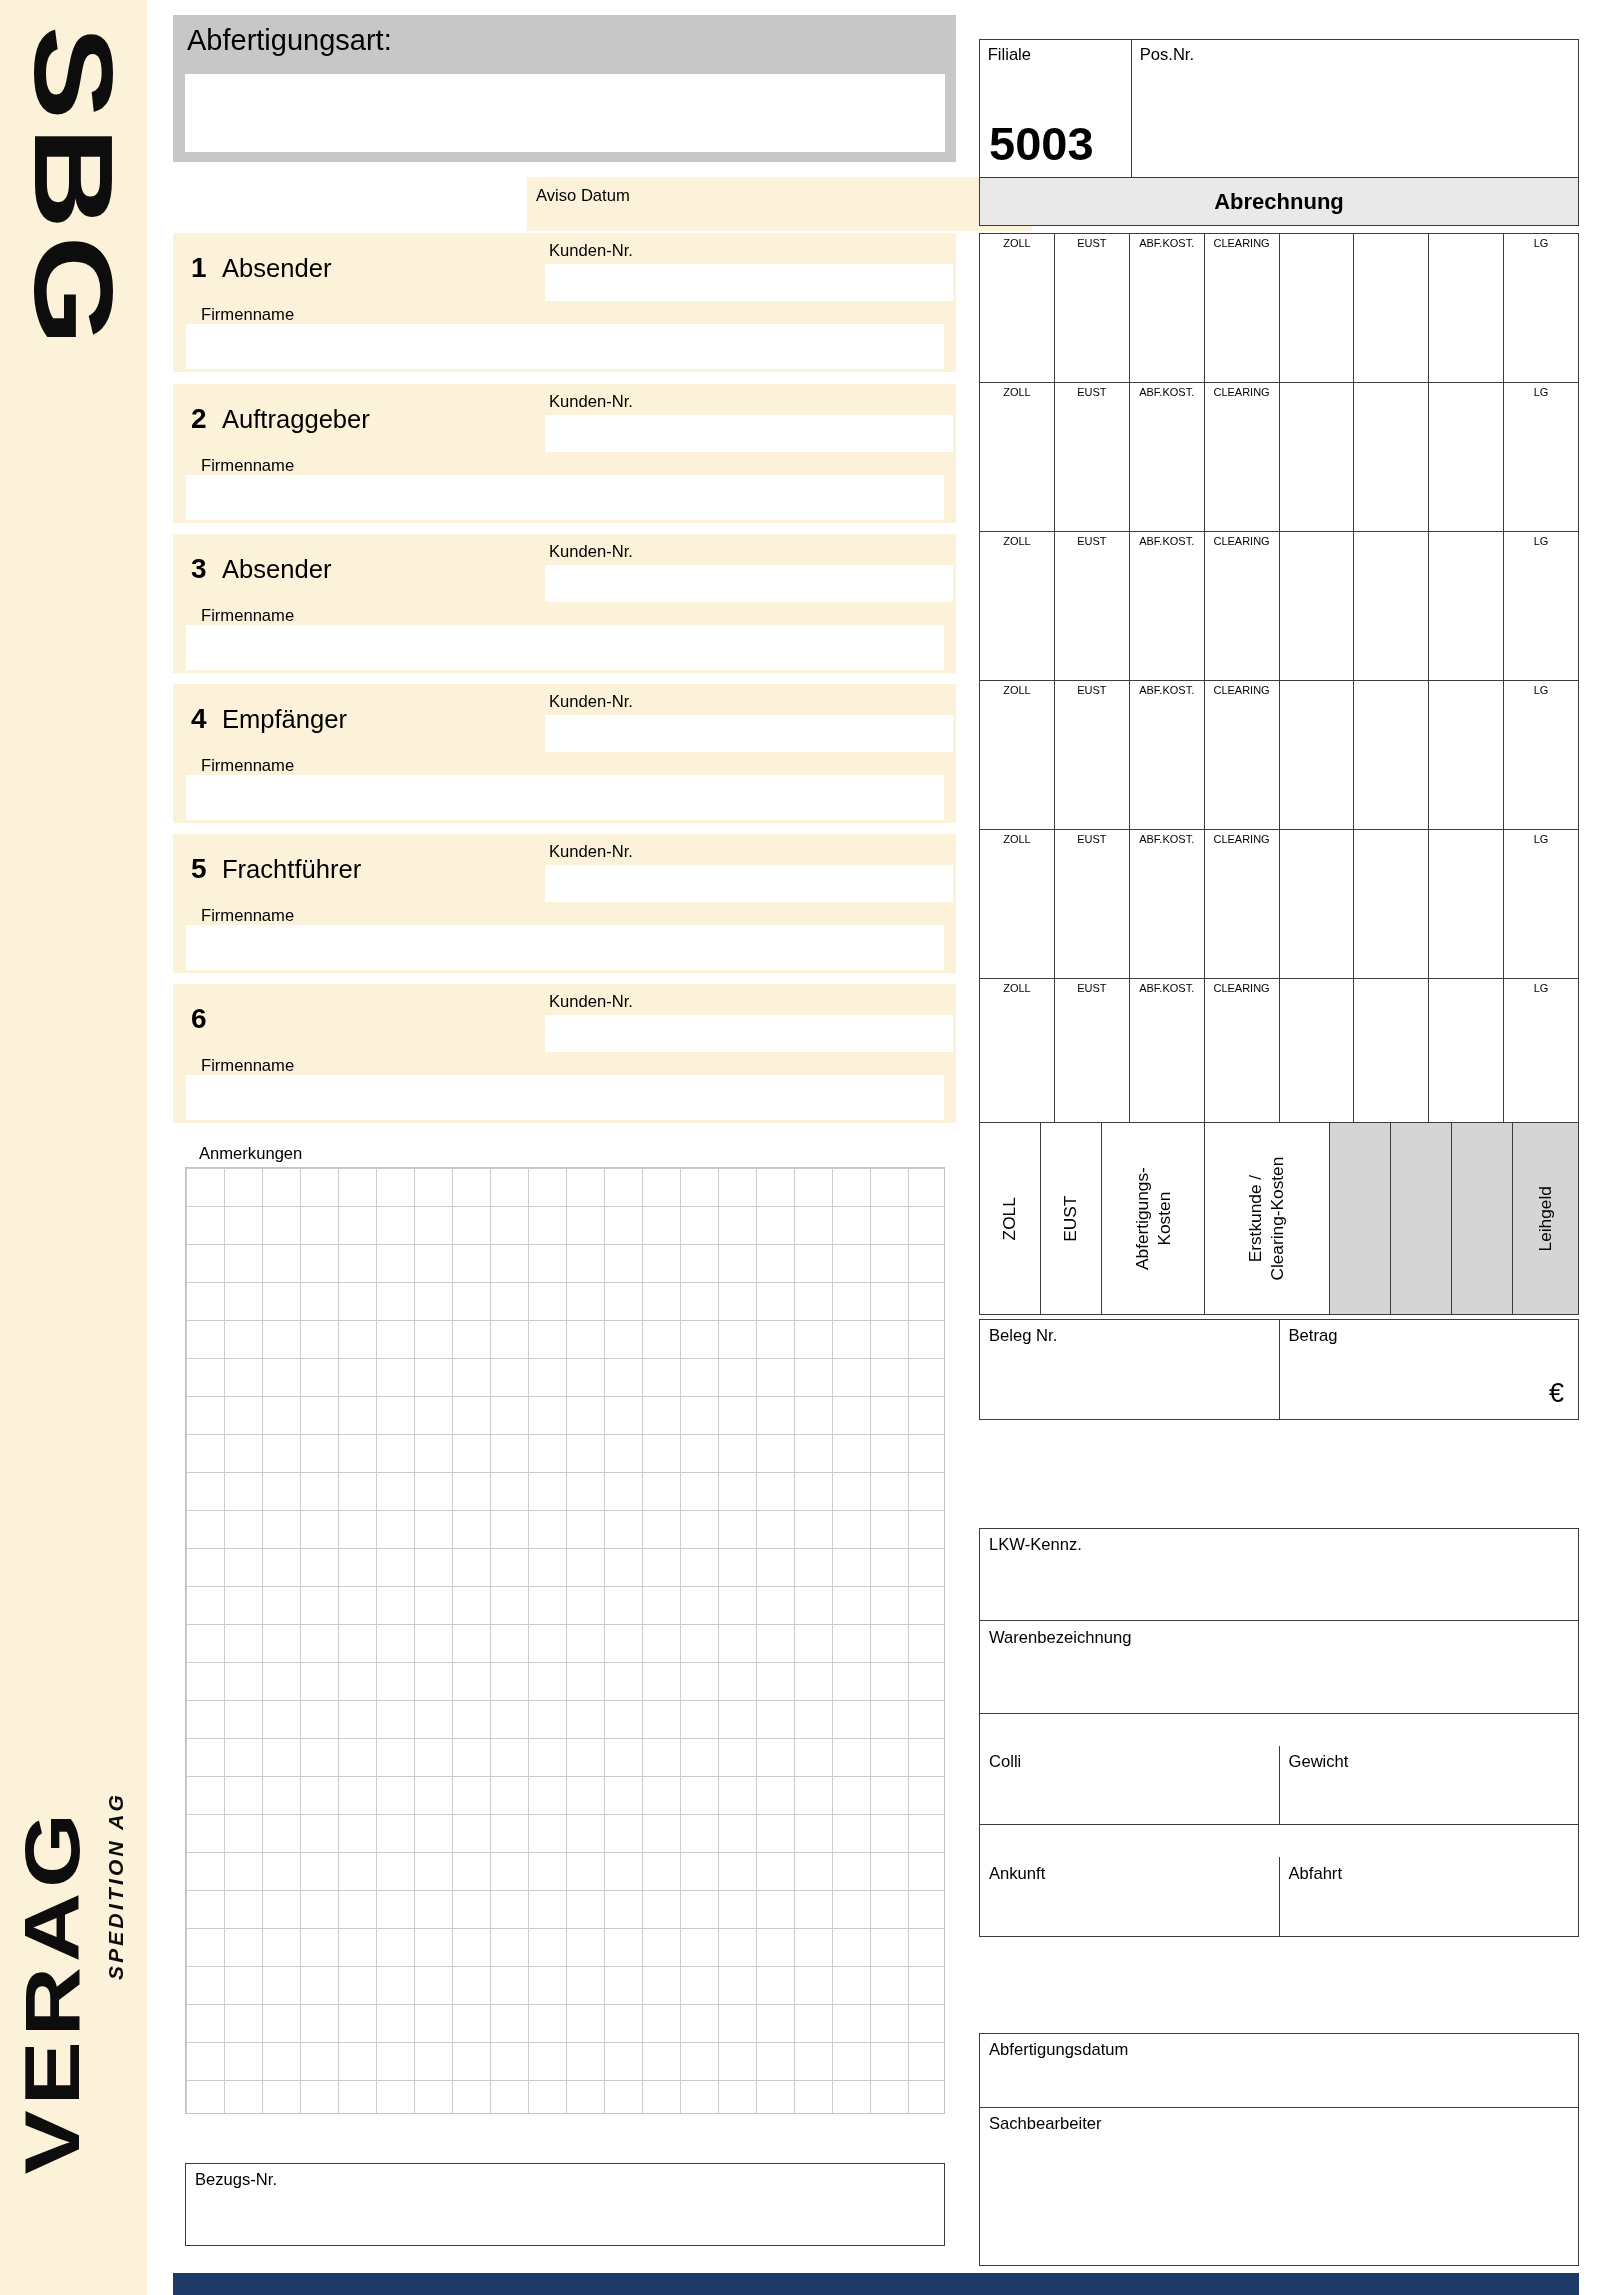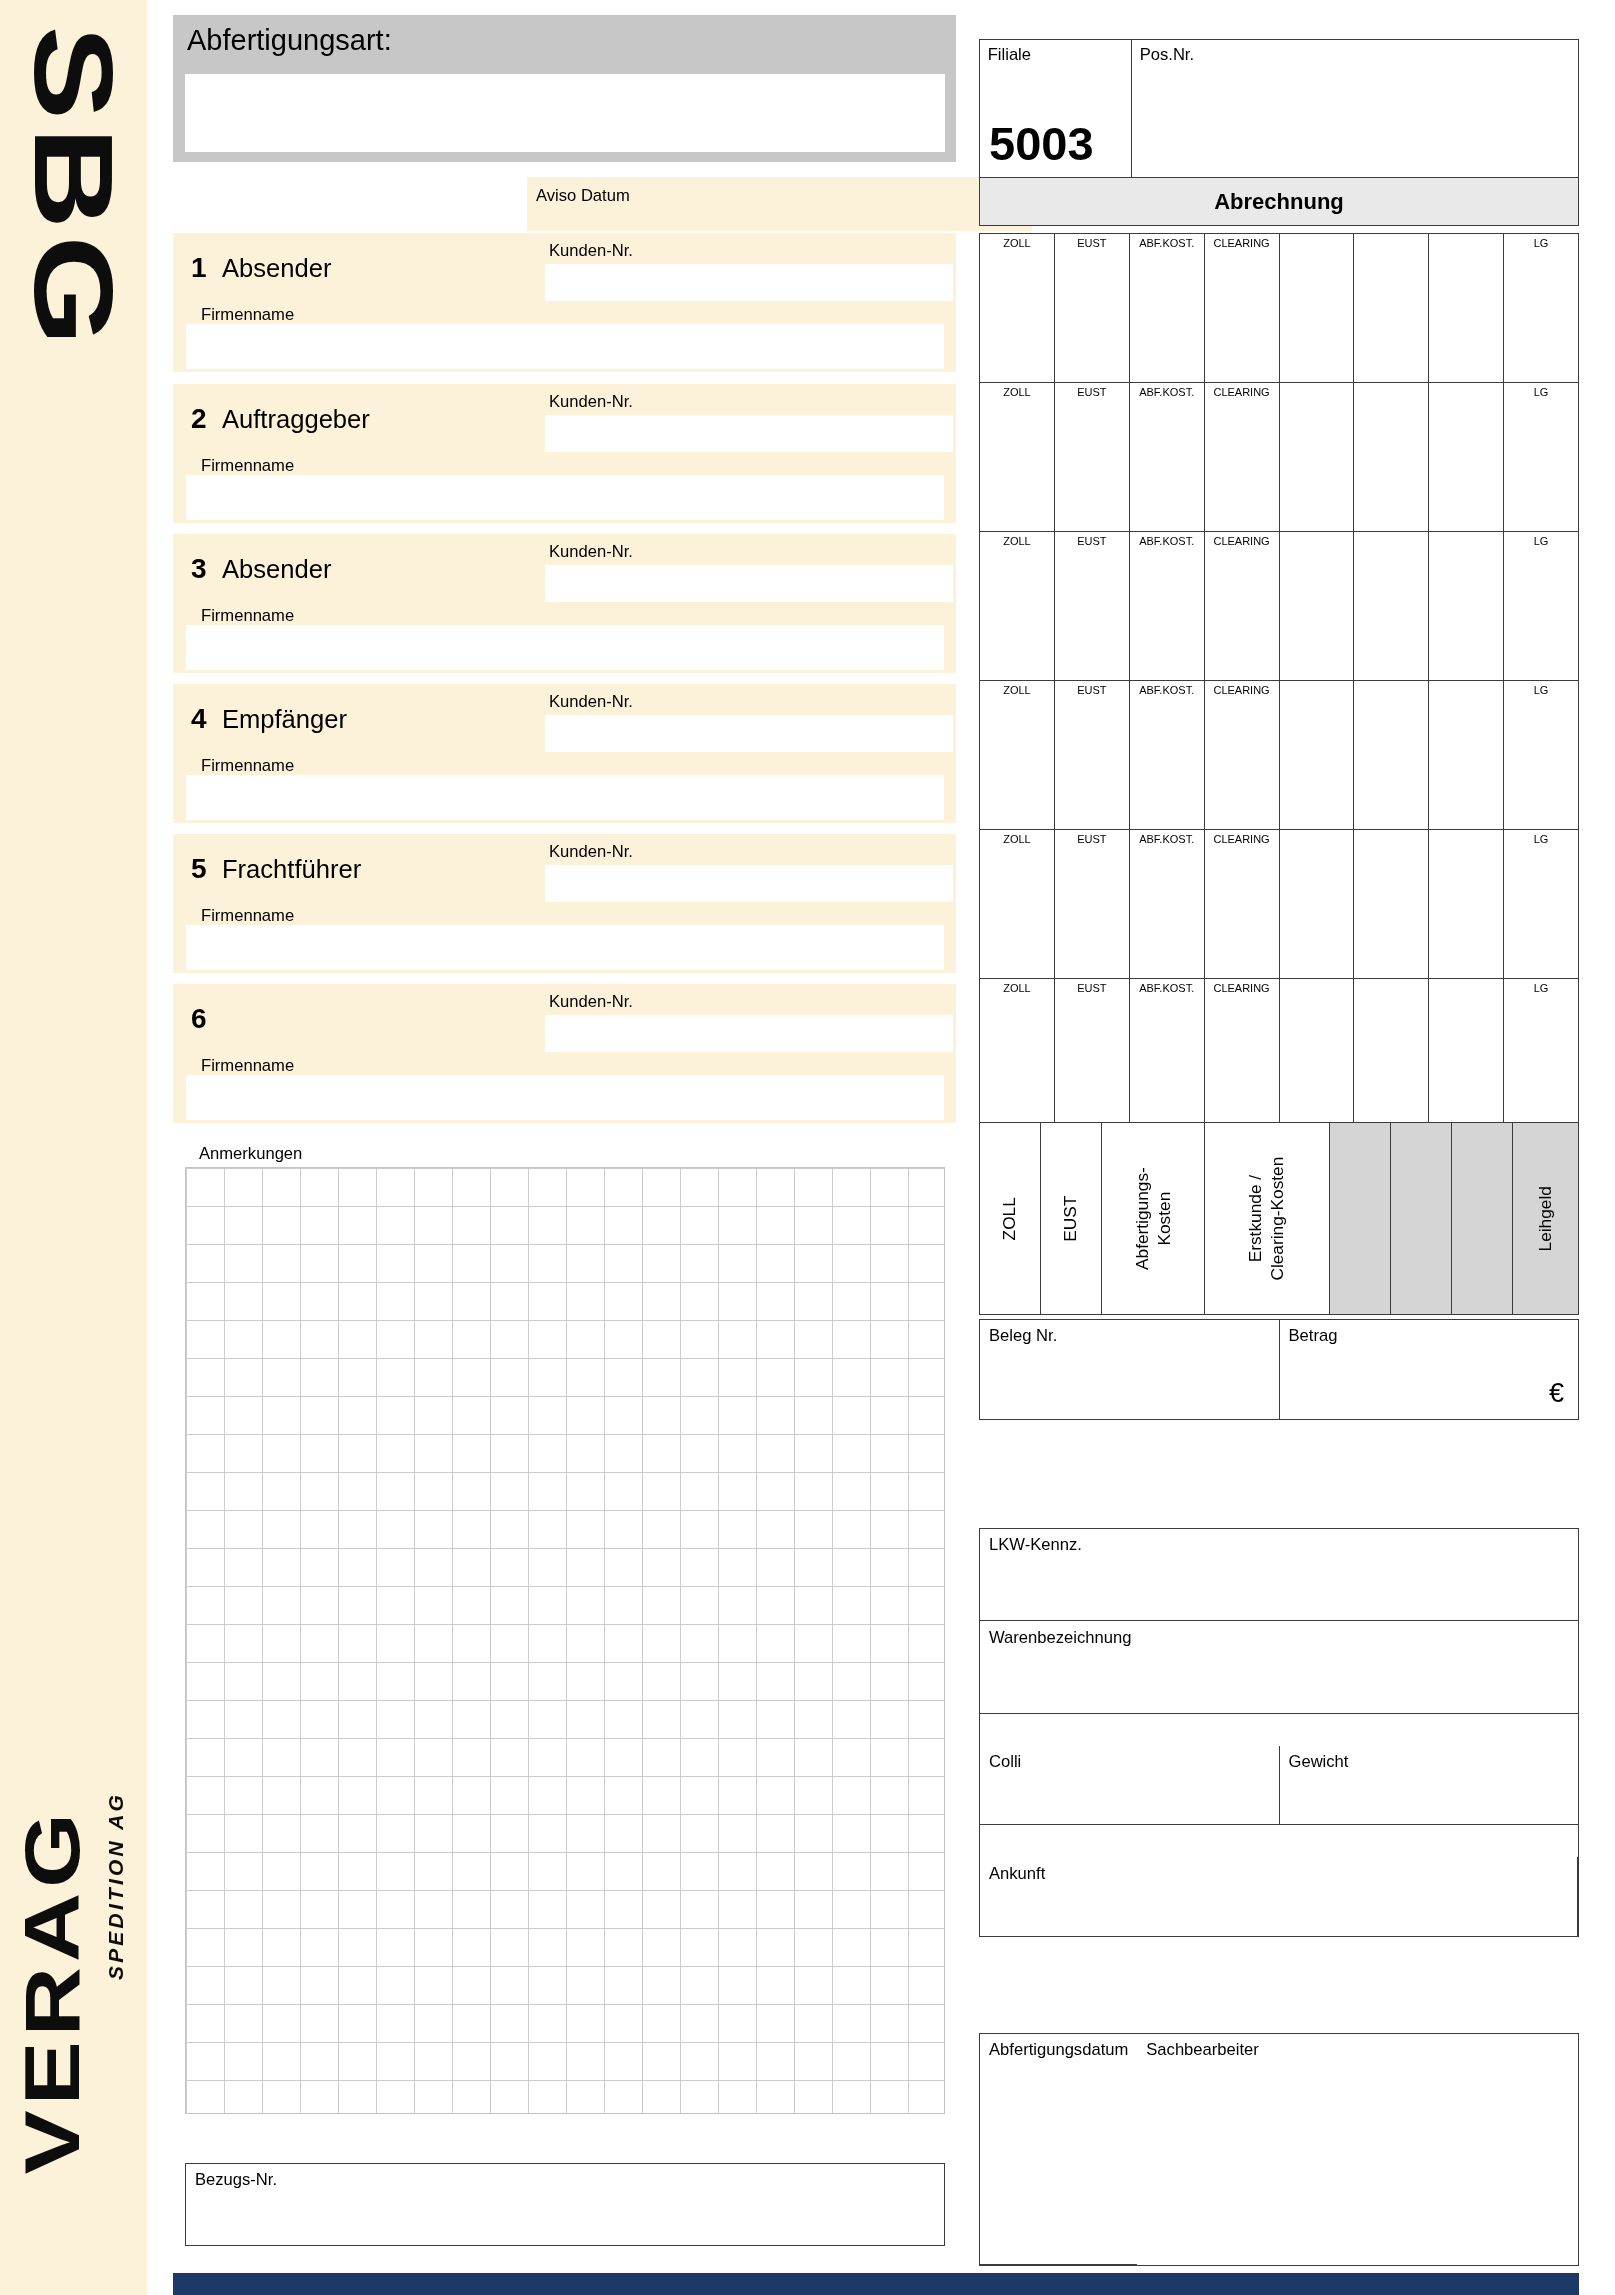--- a/index.html
+++ b/index.html
@@ -87,21 +87,21 @@
   
   .details { position:absolute; left:979px; top:1528px; width:600px; height:409px;
     border:1.3px solid #3c3c3c; display:flex; flex-direction:column; background:#fff; }
   .d-row { flex:1 1 0; border-bottom:1.3px solid #3c3c3c; padding:6.4px 9px; }
   .d-row:last-child { border-bottom:none; }
   .d-row.split { display:flex; padding:0;margin-top:32px; }
   .d-row.split > div { flex:1 1 0; padding:6.4px 9px; }
   .d-row.split > div:first-child { border-right:1.3px solid #3c3c3c; }
 
   .footer-fields { position:absolute; left:979px; top:2033px; width:600px; height:233px;
-    border:1.3px solid #3c3c3c; display:flex; flex-direction:row; background:#fff; }
+    border:1.3px solid #3c3c3c; display:flex; flex-direction:column; background:#fff; }
   .f-row1 { flex:0 0 74px; border-bottom:1.3px solid #3c3c3c; padding:6.4px 9px; }
   .f-row2 { flex:1 1 auto; padding:6.4px 9px; }
 
   .bezug { position:absolute; left:185px; top:2163px; width:760px; height:83px;
     border:1.3px solid #3c3c3c; padding:6.4px 9px; background:#fff; }
 
   .bottom-bar { position:absolute; left:173px; top:2273px; width:1406px; height:22.4px; background:#1d3a67; }
 </style>
 </head>
 <body>
@@ -381,20 +381,23 @@
           <div class="small-label">Colli</div>
         </div>
       <div>
           <div class="small-label">Gewicht</div>
         </div>
     </div>
     <div class="d-row split">
       <div>
           <div class="small-label">Ankunft</div>
         </div>
+      <div>
+          <div class="small-label">Abfahrt</div>
+        </div>
     </div>
   </div>
 
   <div class="footer-fields">
     <div class="f-row1">
       <div class="small-label">Abfertigungsdatum</div>
     </div>
     <div class="f-row2">
       <div class="small-label">Sachbearbeiter</div>
     </div>

